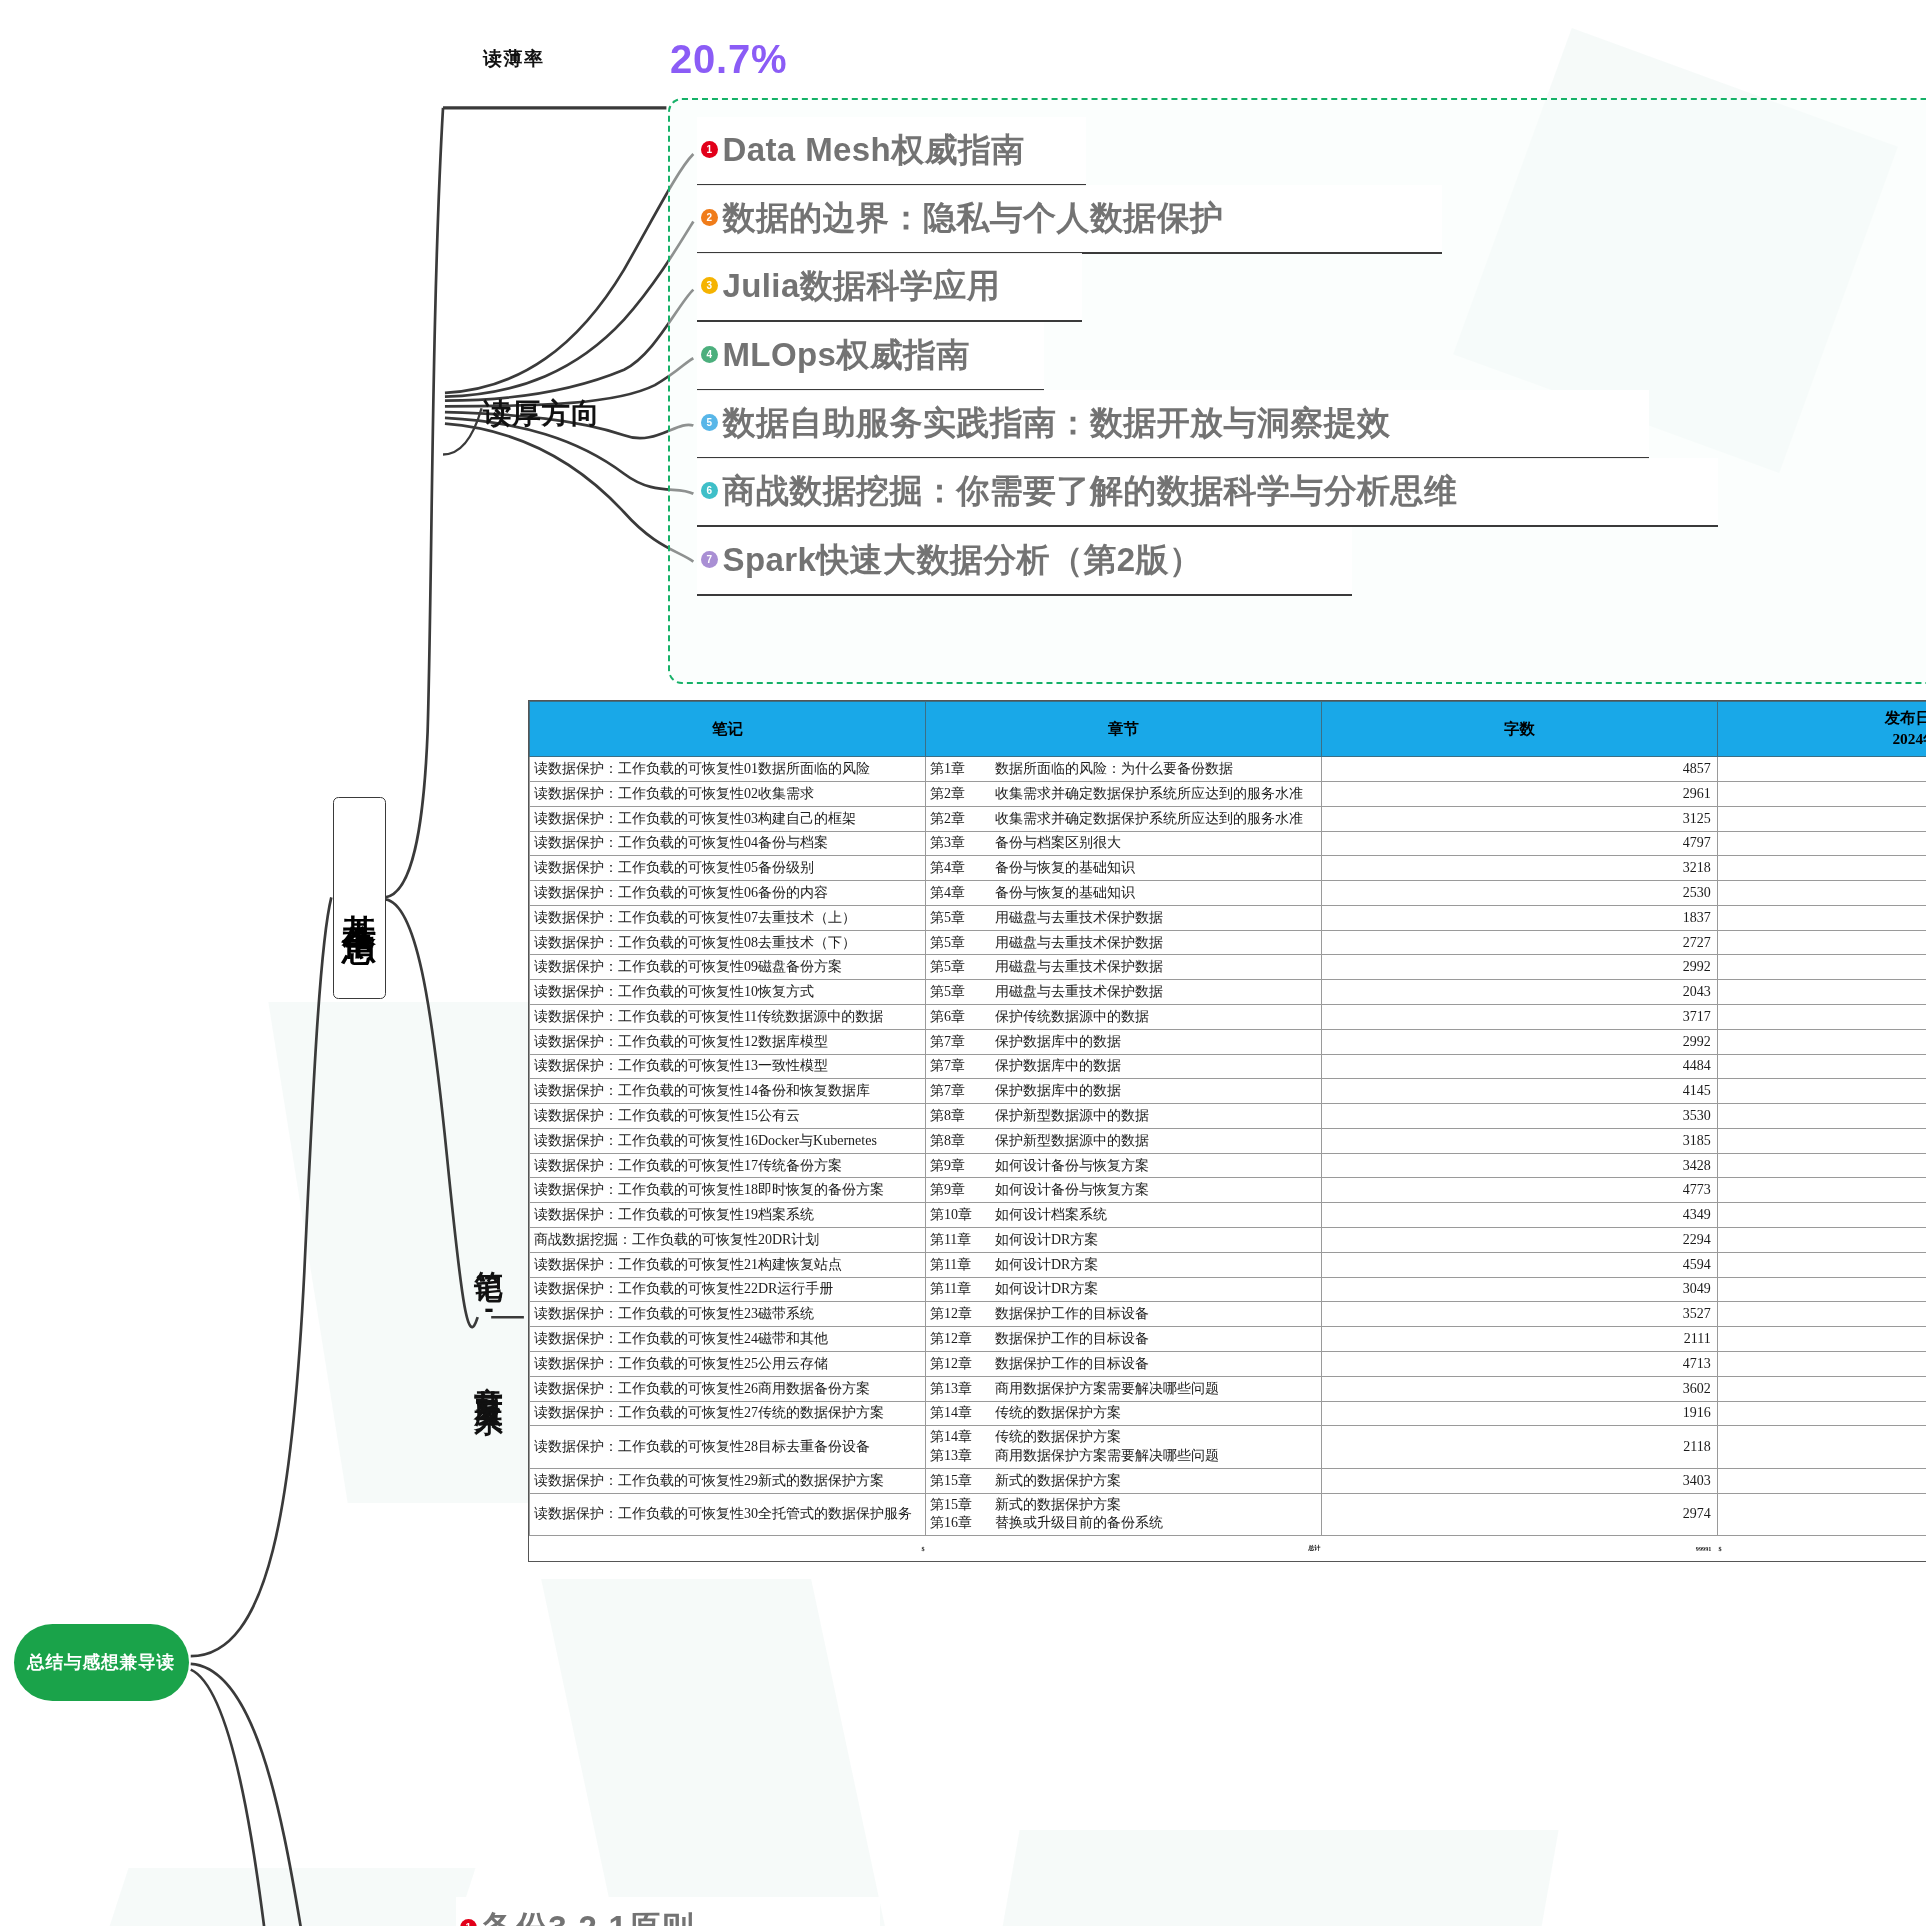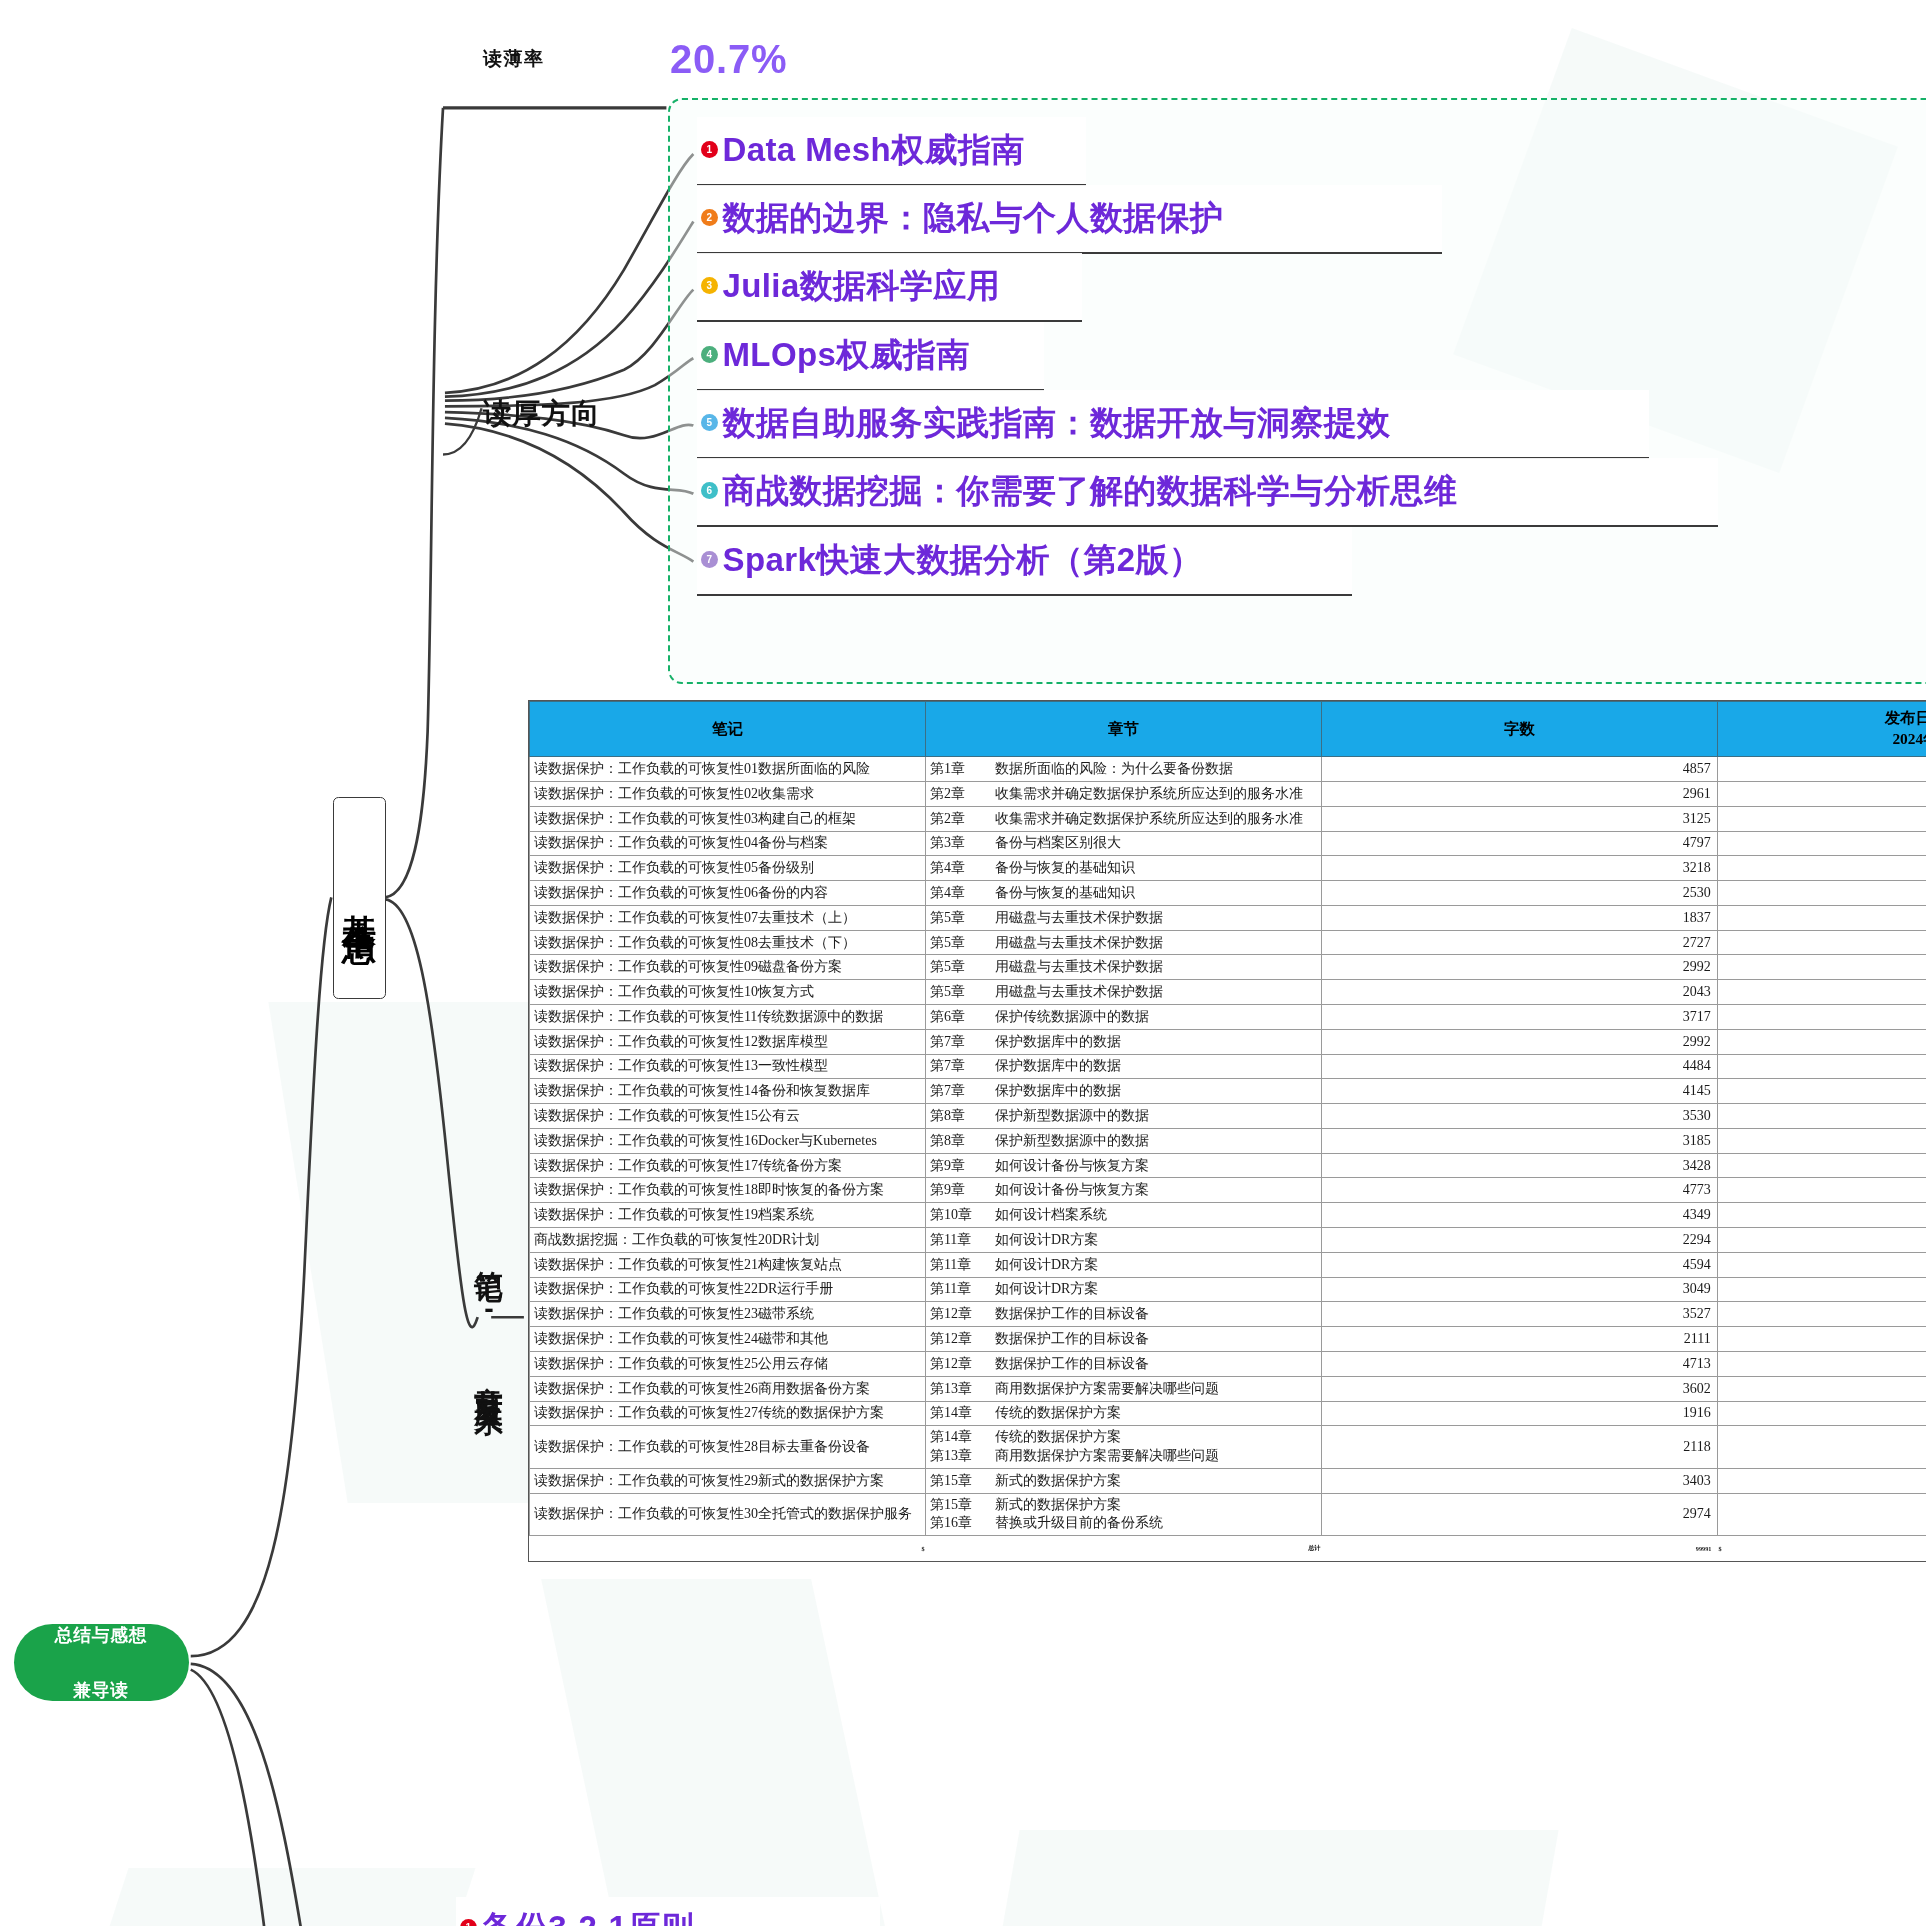--- a/index.html
+++ b/index.html
@@ -16,21 +16,21 @@
   .wm1{left:96px;top:1868px;width:347px;height:200px;transform:skewX(-18deg);}
   .wm2{left:578px;top:1579px;width:270px;height:347px;transform:skewX(12deg);}
   .wm3{left:1002px;top:1830px;width:539px;height:200px;transform:skewX(-10deg);}
   .wm4{left:1502px;top:77px;width:347px;height:347px;transform:rotate(20deg);}
   .wm8{left:308px;top:1002px;width:270px;height:501px;transform:skewX(9deg);}
 
   
   #root-node{
     position:absolute;left:13.5px;top:1624px;width:175px;height:77px;
     background:#1aa34a;border-radius:39px;
-    display:flex;flex-direction:column;align-items:center;justify-content:space-between;
+    display:flex;flex-direction:row;align-items:center;justify-content:center;
     color:#fff;font-weight:bold;font-size:17.7px;line-height:1.25;letter-spacing:0.8px;
   }
 
   
   .vbox{
     position:absolute;background:#fff;border:1.9px solid #3a3a3a;border-radius:5.4px;
     display:flex;align-items:center;justify-content:center;
     font-weight:bold;color:#000;
     writing-mode:vertical-rl;text-orientation:upright;
     letter-spacing:5.4px;
@@ -60,21 +60,21 @@
   }
 
   
   .leaf{
     position:absolute;display:flex;align-items:center;
     border-bottom:2.3px solid #3a3a3a;
     padding:0 7px 2.3px 3.9px;box-sizing:border-box;
     background:rgba(255,255,255,.92);
     white-space:nowrap;
   }
-  .leaf .txt{font-weight:bold;color:#6d28d9;}
+  .leaf .txt{font-weight:bold;color:#737373;}
   .bullet{
     display:inline-block;border-radius:50%;
     color:#fff;text-align:center;flex:0 0 auto;
     font-weight:bold;
   }
 
   
   .book{height:69px;left:697px;font-size:0;}
   .book .bullet{width:17px;height:17px;line-height:17px;font-size:10px;margin-right:4.6px;}
   .book .txt{font-size:33px;line-height:1;letter-spacing:0.4px;}

